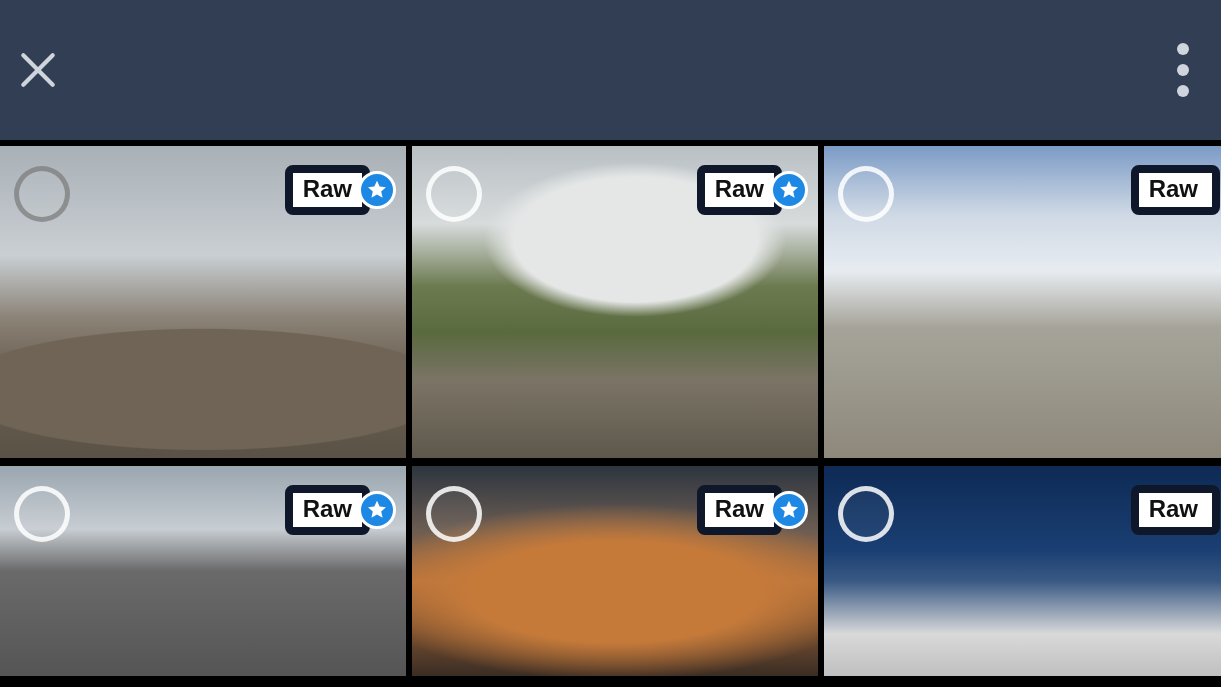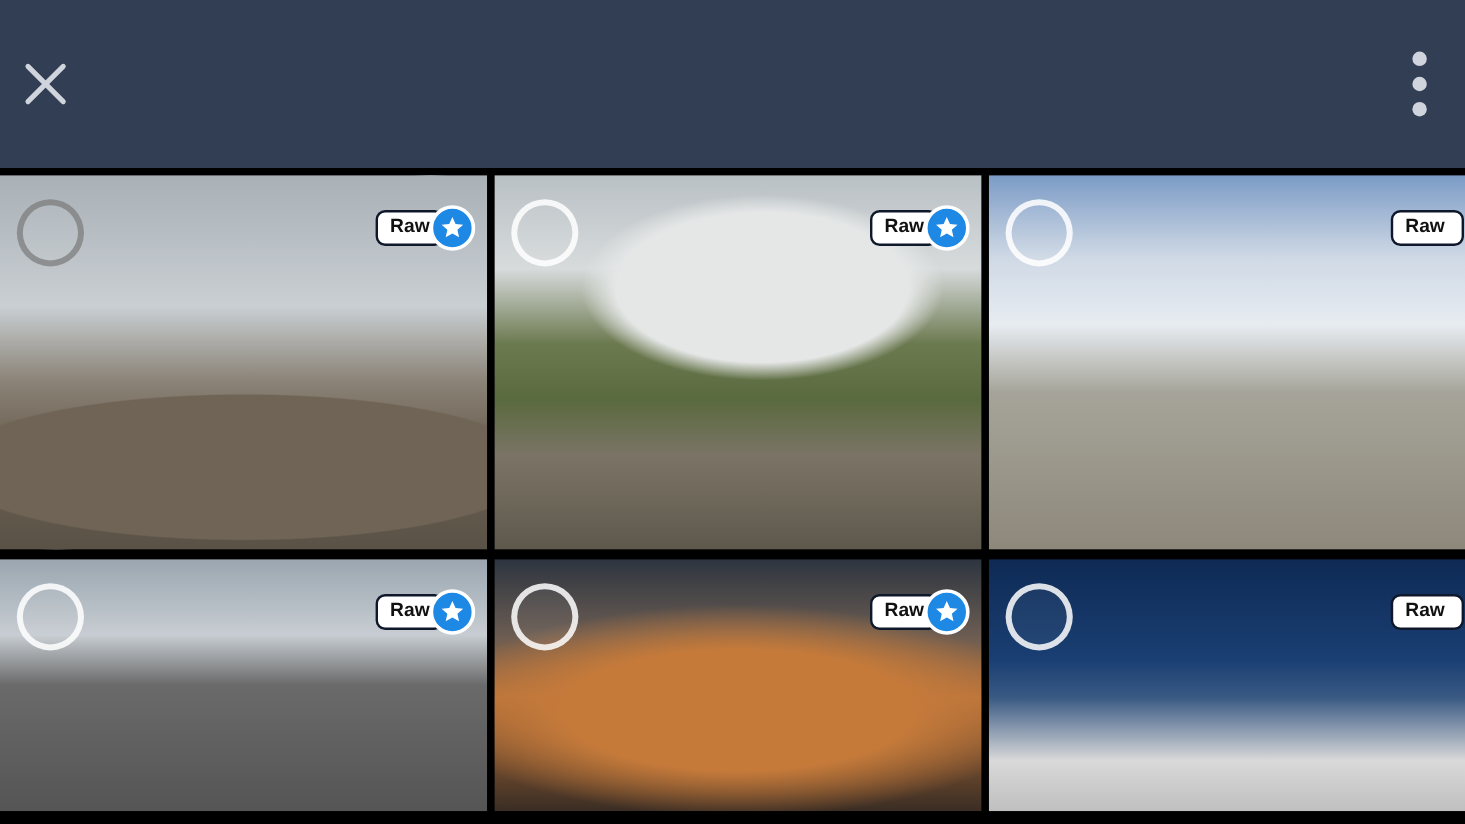--- a/index.html
+++ b/index.html
@@ -84,24 +84,24 @@
 
   .raw-pill {
     position: absolute;
     top: 24px; right: 10px;
     height: 40px;
     display: flex; align-items: center;
   }
   .raw-label {
     background: #fff;
     color: #111;
-    border: 2px solid #0f172a;
+    border: 8px solid #0f172a;
     border-radius: 8px;
     font-weight: 700;
-    font-size: 16px;
+    font-size: 24px;
     line-height: 1;
     padding: 4px 10px 6px 10px;
     margin-right: -12px;
     text-align: center;
   }
   .star-badge {
     width: 38px; height: 38px;
     border-radius: 50%;
     background: #1e88e5;
     border: 3px solid #fff;

